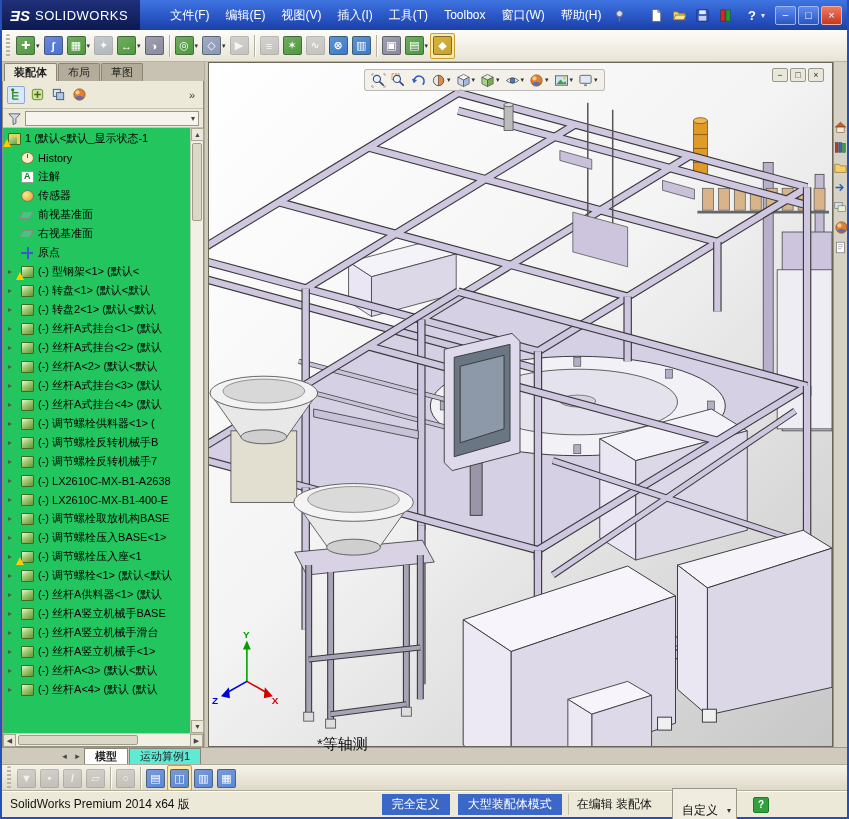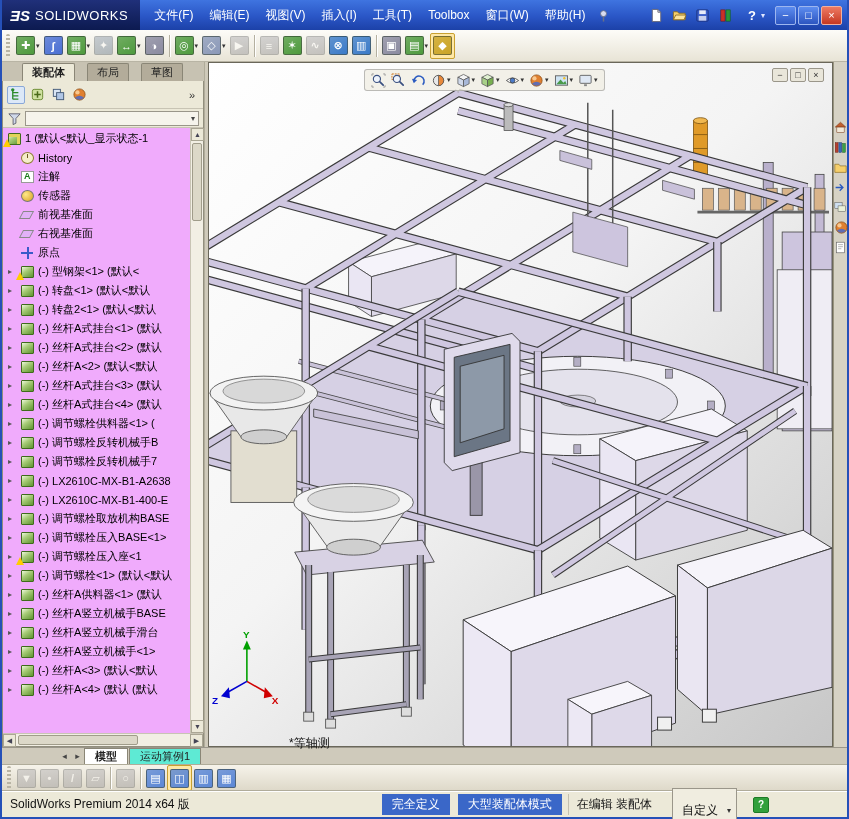--- a/index.html
+++ b/index.html
@@ -3,21 +3,21 @@
 <meta charset="utf-8">
 <style>
   *{box-sizing:border-box;margin:0;padding:0}
   html,body{width:849px;height:819px;overflow:hidden;font-family:"Liberation Sans","DejaVu Sans",sans-serif}
   .app{width:849px;height:819px;display:flex;flex-direction:column;background:#ece9d8;border-left:2px solid #2550b8;border-right:2px solid #2550b8;border-bottom:2px solid #2550b8}
   
   .titlebar{height:30px;flex:none;display:flex;align-items:center;background:linear-gradient(180deg,#3f74e0 0%,#2a56c6 55%,#1c41a8 100%)}
   .logo{height:30px;display:flex;align-items:center;gap:5px;padding:0 12px 0 8px;background:linear-gradient(180deg,#20307a,#0c1a50)}
   .logo-ds{color:#fff;font-weight:bold;font-style:italic;font-size:15px}
   .logo-name{color:#fff;font-weight:normal;font-size:13px;letter-spacing:.5px}
-  .menubar{display:flex;align-items:center;margin-left:6px}
+  .menubar{display:flex;align-items:center;margin-left:22px}
   .menu-item{color:#fff;font-size:12px;padding:0 8px;height:22px;line-height:22px;cursor:default}
   .pinw{width:16px;height:16px;margin-left:2px;display:flex;align-items:center;justify-content:center}
   .tspacer{flex:1}
   .qt{display:flex;align-items:center;gap:3px;margin-right:8px}
   .qtb{width:20px;height:20px;display:flex;align-items:center;justify-content:center;border-radius:2px}
   .helpbtn{color:#fff;font-weight:bold;font-size:13px;padding:0 5px}
   .helpdd{color:#dfe6ff;font-size:8px;margin-right:8px}
   .wbtn{width:21px;height:19px;margin-left:2px;border:1px solid #9db6ef;border-radius:2px;background:linear-gradient(180deg,#5d8df0,#2c55c0);color:#fff;font-size:11px;line-height:17px;text-align:center}
   .wbtn.close{background:linear-gradient(180deg,#ee7a62,#c53822);border-color:#f0b0a0;margin-right:3px}
   
@@ -25,33 +25,33 @@
   .grip{width:4px;height:24px;margin:0 4px 0 1px;background:repeating-linear-gradient(180deg,#b8b4a4 0 2px,transparent 2px 4px);border-radius:2px}
   .tbtn{height:26px;display:flex;align-items:center;justify-content:center;padding:0 2px;border-radius:2px}
   .tbico{width:19px;height:19px;border:1px solid rgba(50,60,50,.55);border-radius:2px;display:flex;align-items:center;justify-content:center;color:#fff;font-size:11px;font-weight:bold}
   .tbtn.pressed{background:#ffe8a6;border:1px solid #c8a030}
   .dim{opacity:.42;filter:grayscale(.7)}
   .ddg{font-size:7px;color:#333;margin-left:1px}
   .tsep{width:1px;height:22px;background:#b4b0a0;box-shadow:1px 0 0 #fff;margin:0 3px}
   
   .workspace{flex:1;display:flex;min-height:0}
   .leftpanel{width:202px;flex:none;display:flex;flex-direction:column;background:#ece9d8}
-  .ptabs{height:19px;flex:none;display:flex;align-items:flex-end;background:#c7c2b2;padding-left:20px;gap:12px}
+  .ptabs{height:19px;flex:none;display:flex;align-items:flex-end;background:#c7c2b2;padding-left:2px;gap:1px}
   .ptab{height:18px;line-height:17px;font-size:11px;padding:0 9px;border:1px solid #8a8676;border-bottom:none;border-radius:2px 2px 0 0;background:#b3ac9a;color:#222}
   .ptab.active{background:#ece9d8;font-weight:bold}
   .pbody{flex:1;display:flex;flex-direction:column;border:1px solid #928f7e;border-top:none;min-height:0;background:#ece9d8}
   .mgrrow{height:28px;flex:none;display:flex;align-items:center;gap:3px;padding:0 4px;border-bottom:1px solid #c8c4b4}
   .mgrico{width:18px;height:18px;display:flex;align-items:center;justify-content:center;border:1px solid transparent;border-radius:2px}
   .mgrico.sel{border-color:#8aa8d8;background:#dce8f8}
   .ovf{margin-left:auto;font-size:11px;color:#333;padding:0 4px}
   .filterrow{height:19px;flex:none;display:flex;align-items:center;gap:3px;padding:0 4px;border-bottom:1px solid #c8c4b4}
   .fbox{flex:1;height:15px;background:#f6f4ec;border:1px solid #9a968a;display:flex;align-items:center;justify-content:flex-end}
   .fdd{font-size:8px;color:#444;padding:0 3px}
   .treewrap{flex:1;display:flex;min-height:0;background:#fff}
-  .tree{flex:1;overflow:hidden;background:#f0abfc;padding-top:1px}
+  .tree{flex:1;overflow:hidden;background:#22c55e;padding-top:1px}
   .trow{display:flex;align-items:center;height:19px;padding-left:5px;font-size:11px;white-space:nowrap;color:#000}
   .arrow{width:13px;flex:none;font-size:8px;color:#555;text-align:left}
   .ti-wrap{position:relative;width:13px;height:12px;margin-right:4px;flex:none}
   .ti{width:13px;height:12px;display:block}
   .ti-part,.ti-assembly{background:linear-gradient(145deg,#f0f8e0 0%,#a8cc78 40%,#5f9430 100%);border:1px solid #3f6b1c;border-radius:1px}
   .ti-assembly{box-shadow:inset -3px 3px 0 #e3d35a}
   .ti-history{border-radius:50%;border:1px solid #8a7a30;background:#f5ecc8}
   .ti-history::after{content:"";position:absolute;left:6px;top:2px;width:1px;height:4px;background:#6a5a20}
   .ti-sensors{border-radius:50%;border:1px solid #777;background:radial-gradient(circle at 35% 35%,#ffe88a,#d8a020)}
   .ti-annotations{background:#fff;border:1px solid #999}
@@ -71,21 +71,21 @@
   .htrack{flex:1;position:relative}
   .hthumb{position:absolute;left:2px;top:1px;height:10px;width:120px;background:#dcd8c8;border:1px solid #a09c8a;border-radius:2px}
   .splitter{width:4px;flex:none;background:#cfcaba;border-left:1px solid #b0ac9a}
   
   .viewport{flex:1;position:relative;min-width:0;border:1px solid #6a675a;background:linear-gradient(135deg,#ffffff 0%,#f4f4f4 45%,#c7c7c7 100%)}
   .scene{position:absolute;inset:0;width:100%;height:100%}
   .hud{position:absolute;top:6px;left:155px;height:22px;display:flex;align-items:center;gap:1px;background:rgba(240,238,228,.82);border:1px solid rgba(140,140,140,.55);border-radius:3px;padding:0 4px}
   .hudbtn{display:flex;align-items:center;padding:0 2px}
   .childctl{position:absolute;top:5px;right:8px;display:flex;gap:2px}
   .cbtn{width:16px;height:14px;background:#e9e6da;border:1px solid #9a968a;border-radius:2px;font-size:9px;line-height:12px;text-align:center;color:#333}
-  .orient{position:absolute;left:80px;top:672px;font-size:12px;color:#111}
+  .orient{position:absolute;left:108px;top:672px;font-size:15px;color:#111}
   
   .taskpane{width:14px;flex:none;background:#d6d2c4;border-left:1px solid #98947f;display:flex;flex-direction:column;align-items:center;padding-top:58px;gap:7px}
   .tpico{width:13px;height:13px}
   
   .tabbar{height:17px;flex:none;display:flex;align-items:stretch;background:#cfcabb;border-top:1px solid #9a968a;padding-left:2px}
   .tabspacer{width:54px}
   .tnav{width:13px;font-size:9px;color:#444;display:flex;align-items:center;justify-content:center}
   .btab{font-size:11px;padding:0 10px;display:flex;align-items:center;border:1px solid #8a8676;border-bottom:none;background:#5eead4;color:#222;margin-right:1px}
   .btab.active{background:#fff;font-weight:bold}
   

